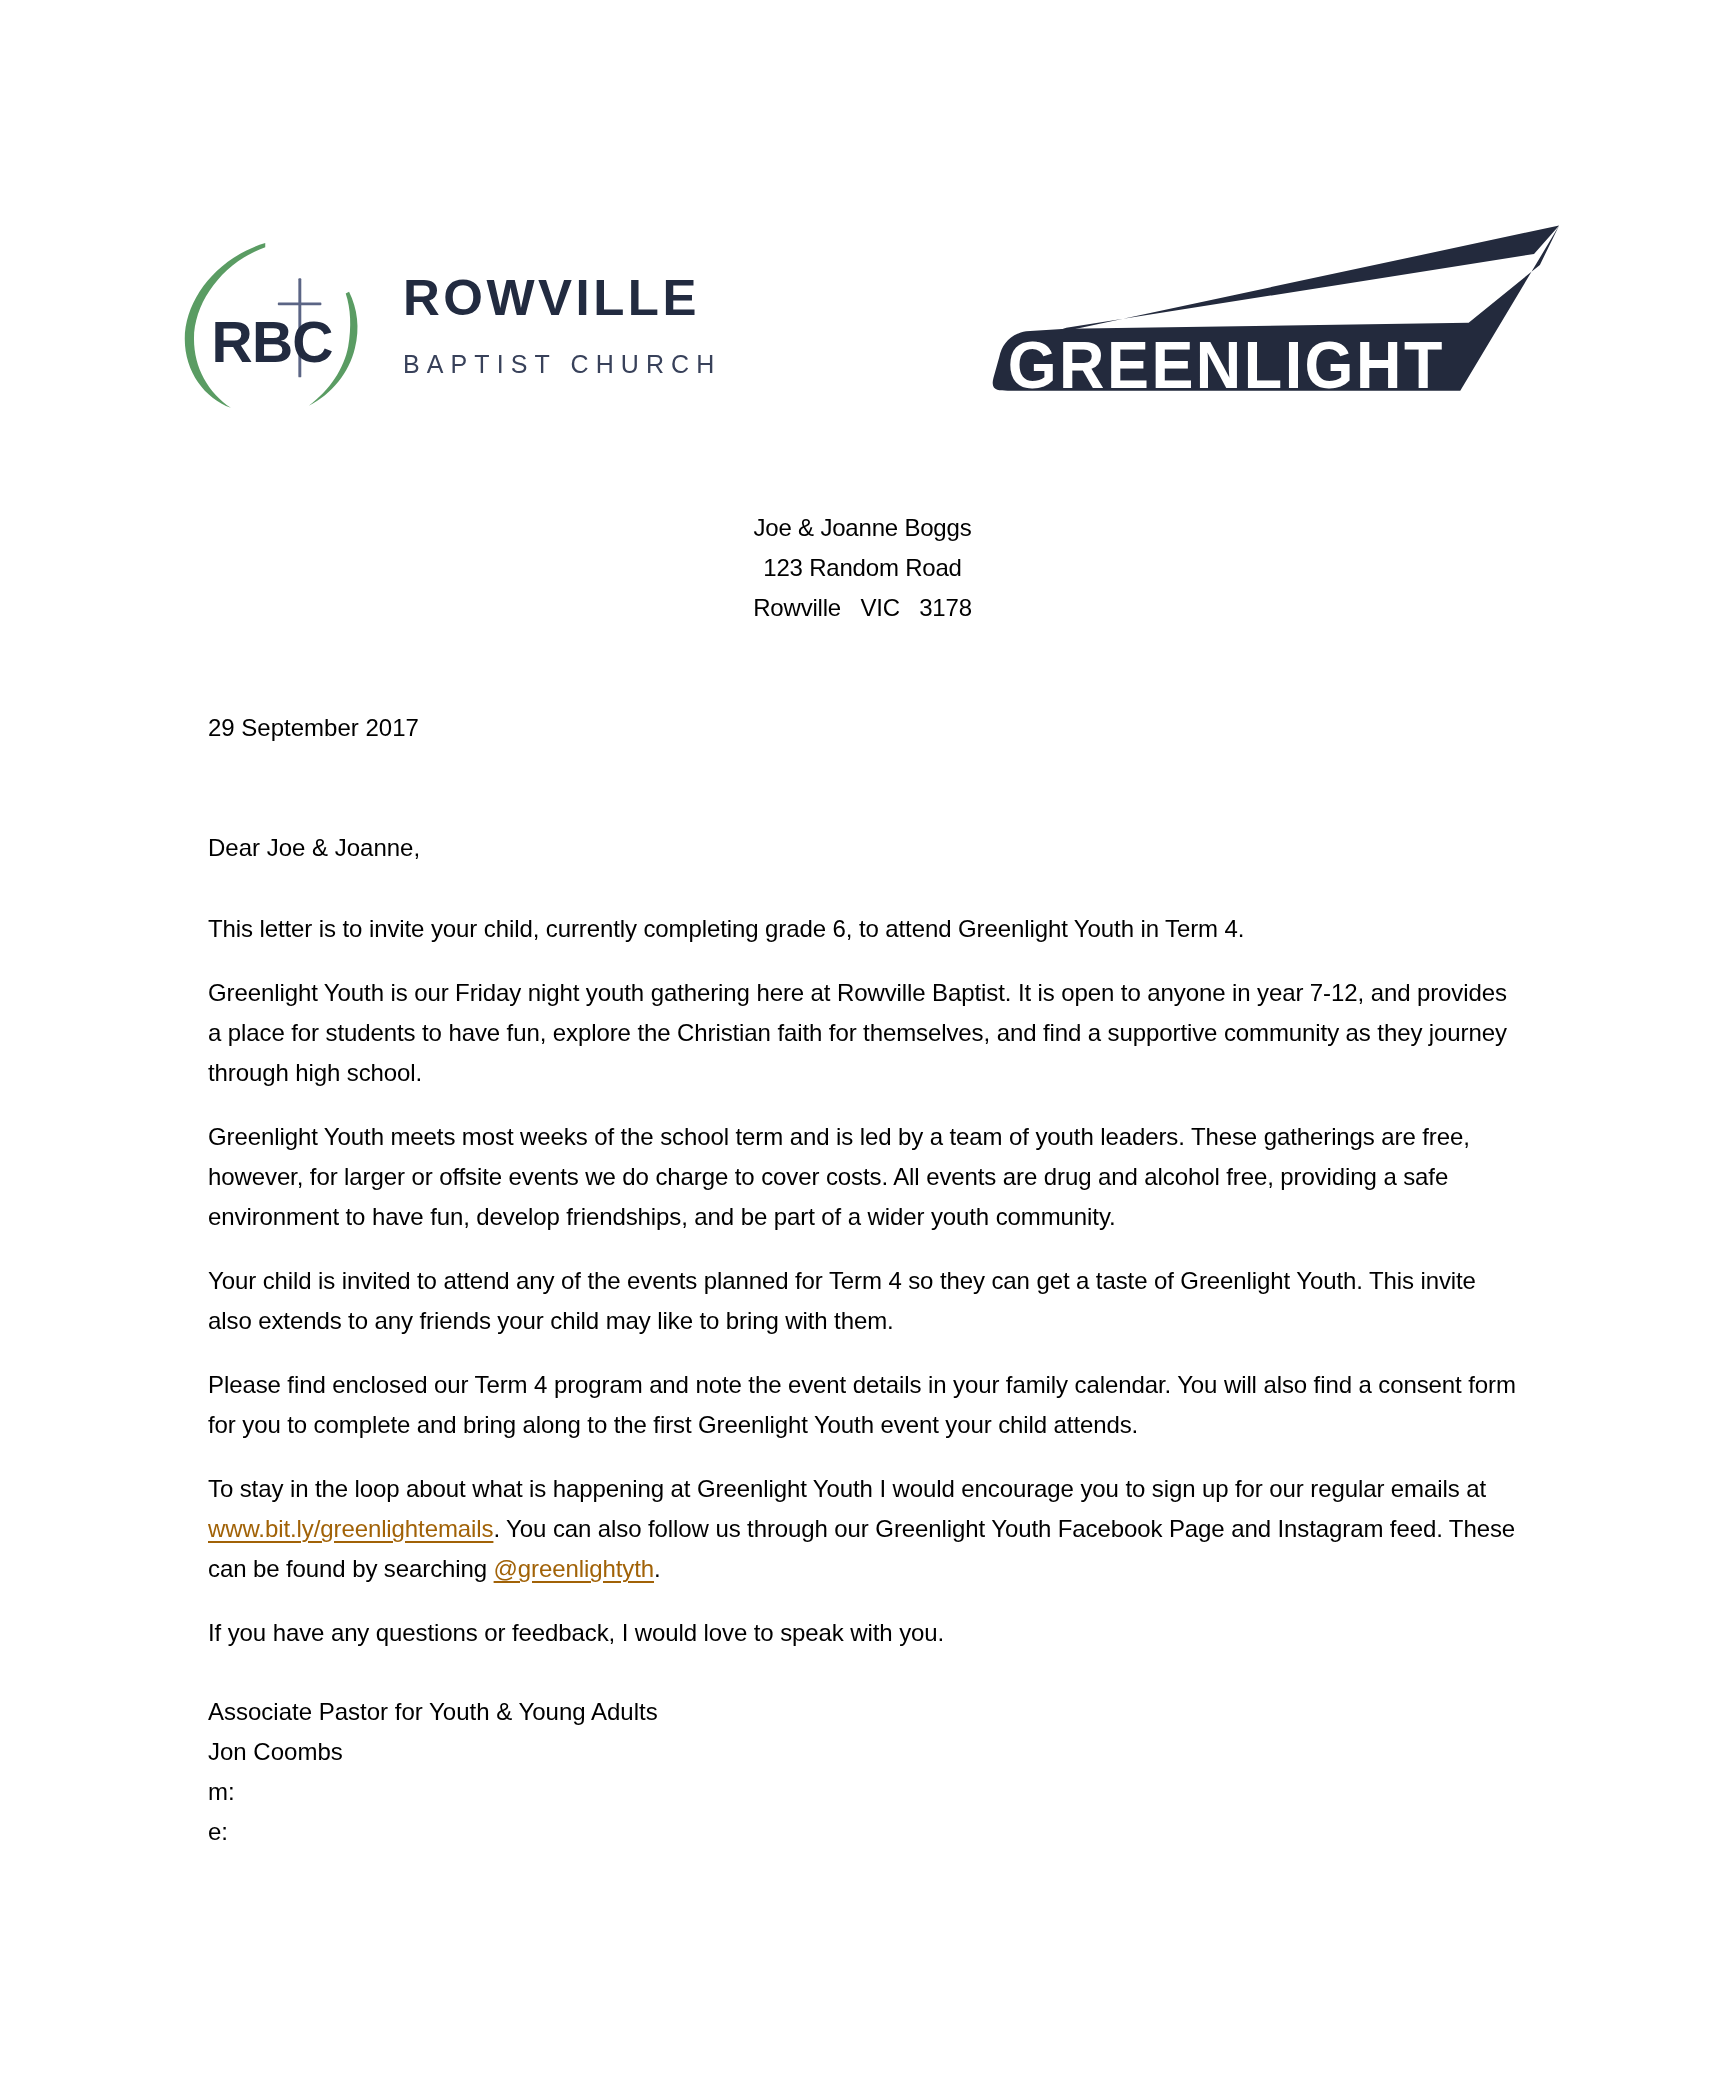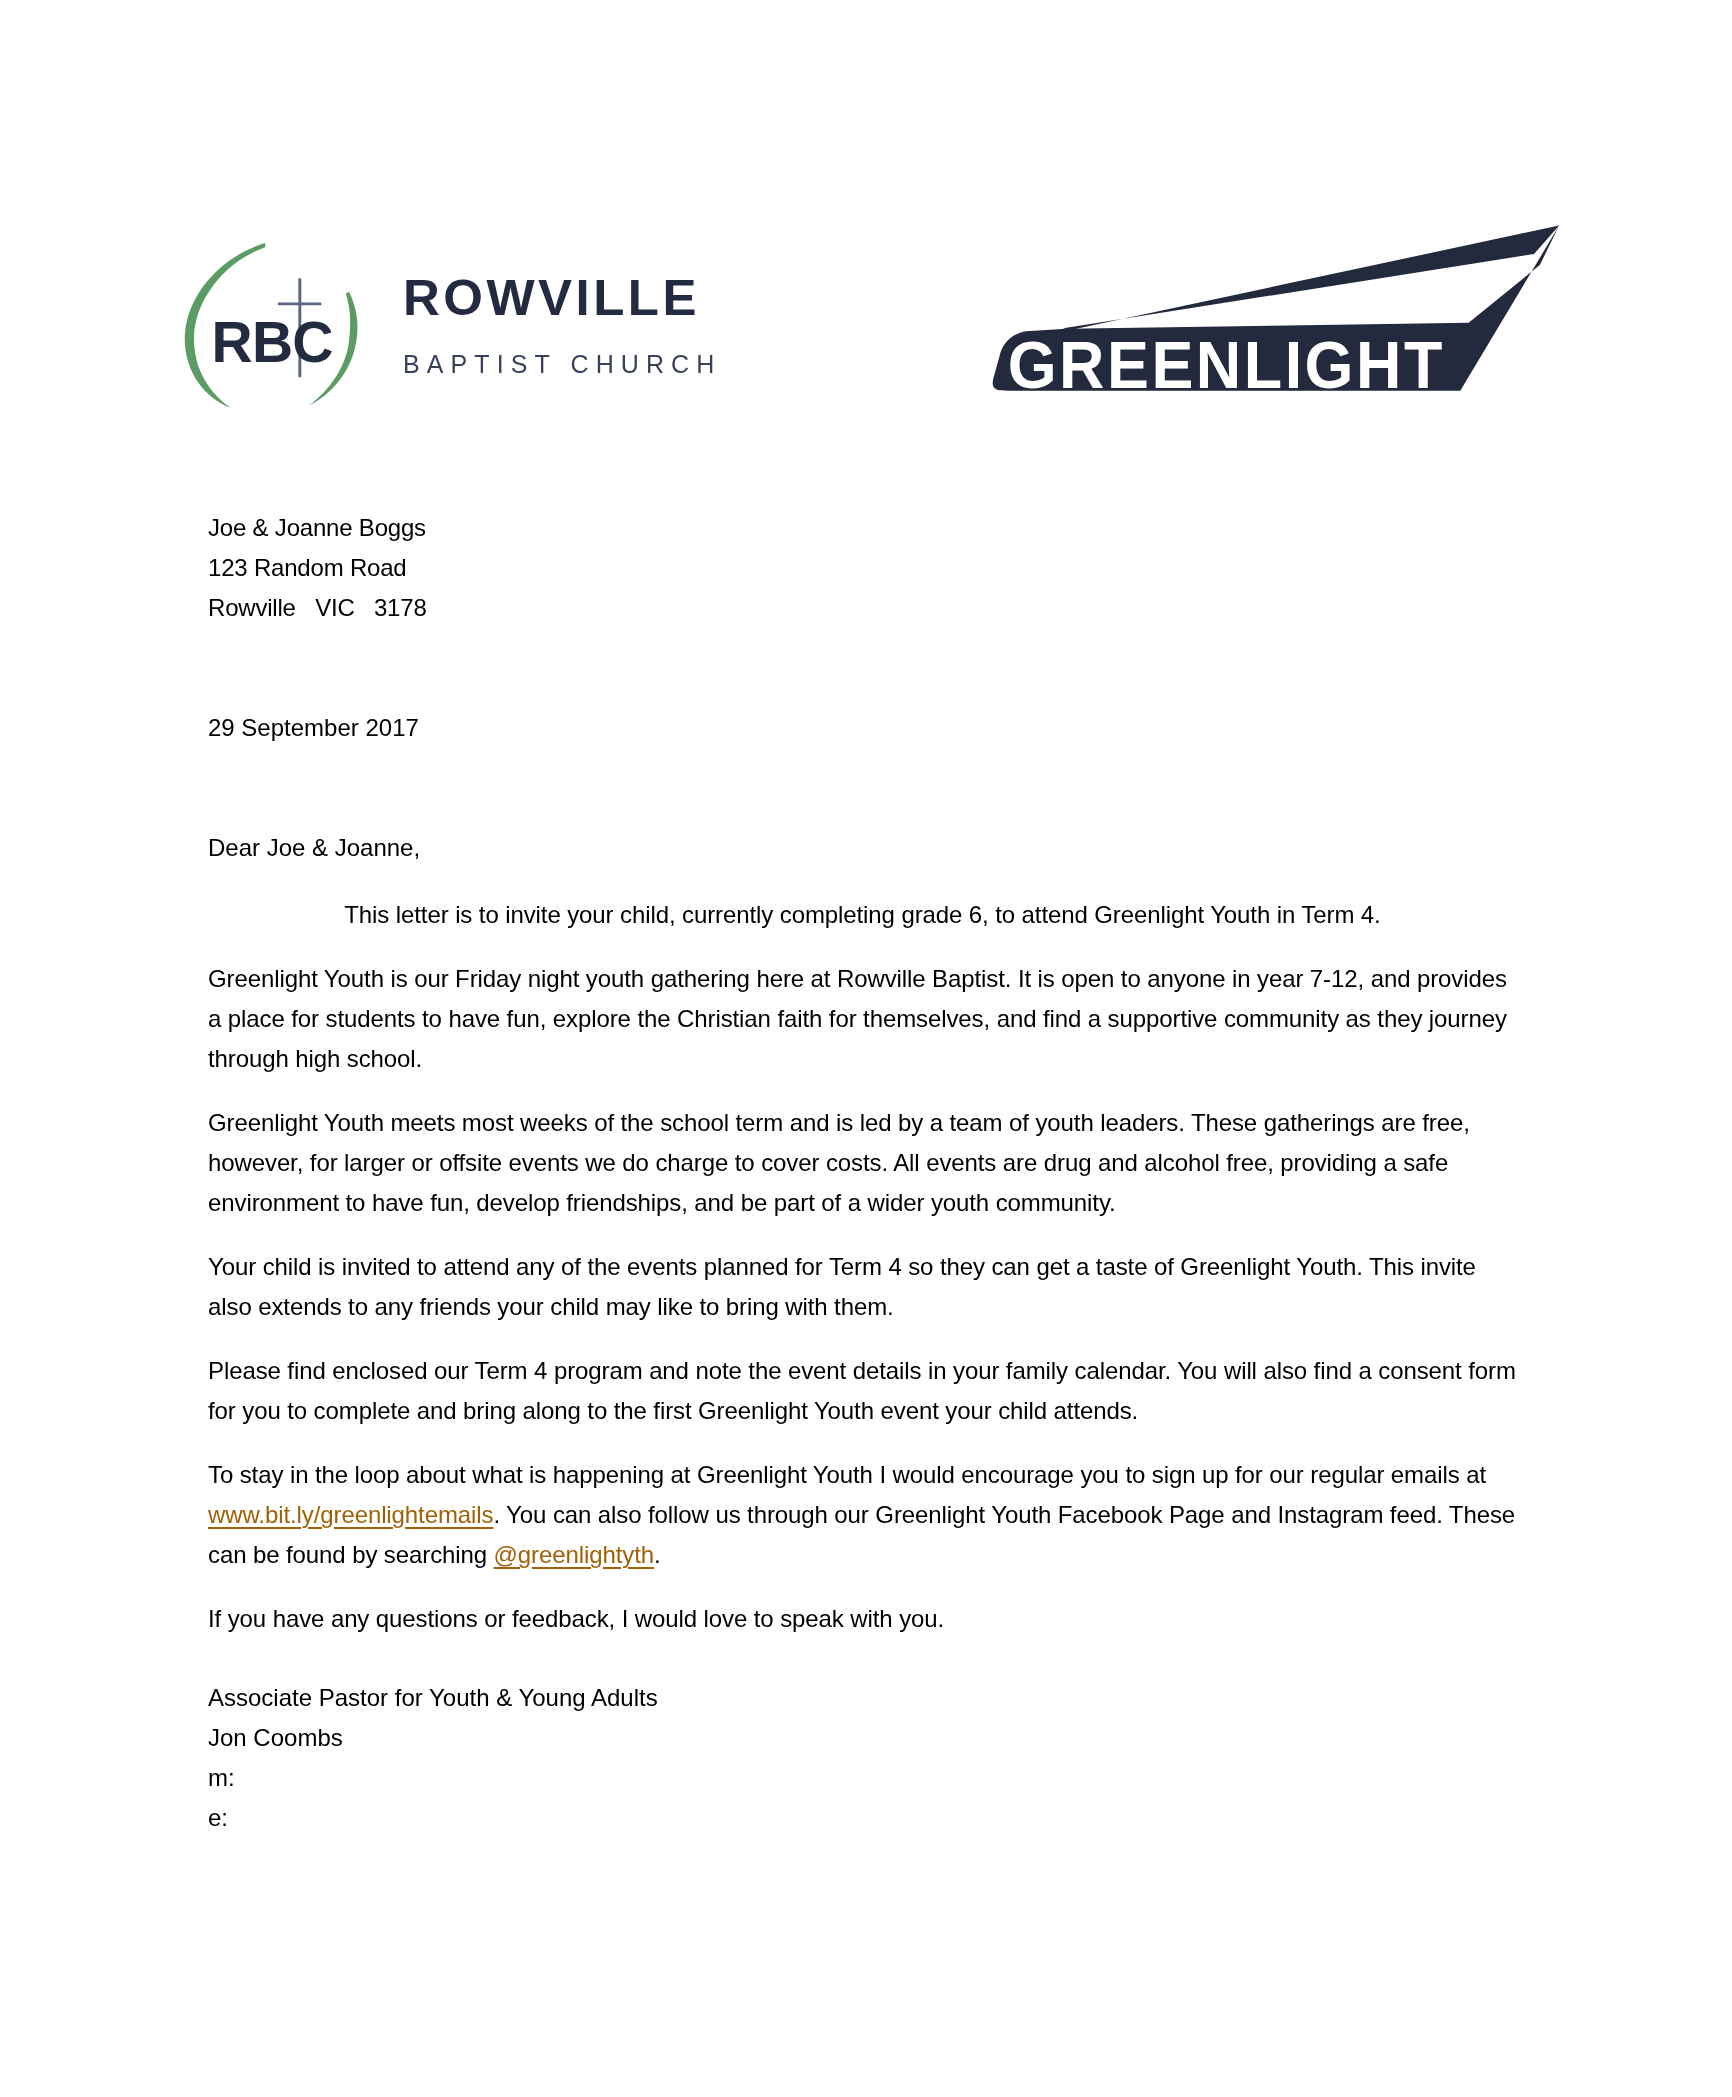--- a/index.html
+++ b/index.html
@@ -83,21 +83,21 @@
   .gl-logo svg { display: block; width: 663px; height: 176px; }
 
   
   .letter {
     position: absolute;
     left: 208px;
     top: 508px;
     width: 1309px;
   }
 
-  .addr-block { margin: 0; }
+  .addr-block { margin: 0; text-align: center; }
   .addr-line {
     font-size: 24px;
     line-height: 40px;
     letter-spacing: -0.2px;
     white-space: pre;
   }
 
   .date-line {
     margin-top: 80px;
     font-size: 24px;
@@ -110,21 +110,21 @@
     line-height: 40px;
   }
 
   .para {
     margin-top: 11px;
     font-size: 24px;
     line-height: 40px;
     letter-spacing: -0.1px;
     text-align: left;
   }
-  .para.first { margin-top: 27px; text-align: center; }
+  .para.first { margin-top: 41px; }
 
   .link {
     text-decoration: underline;
     text-underline-offset: 4.2px;
     text-decoration-thickness: 1.7px;
     color: #a16207;
   }
 
   .signoff {
     margin-top: 40px;

